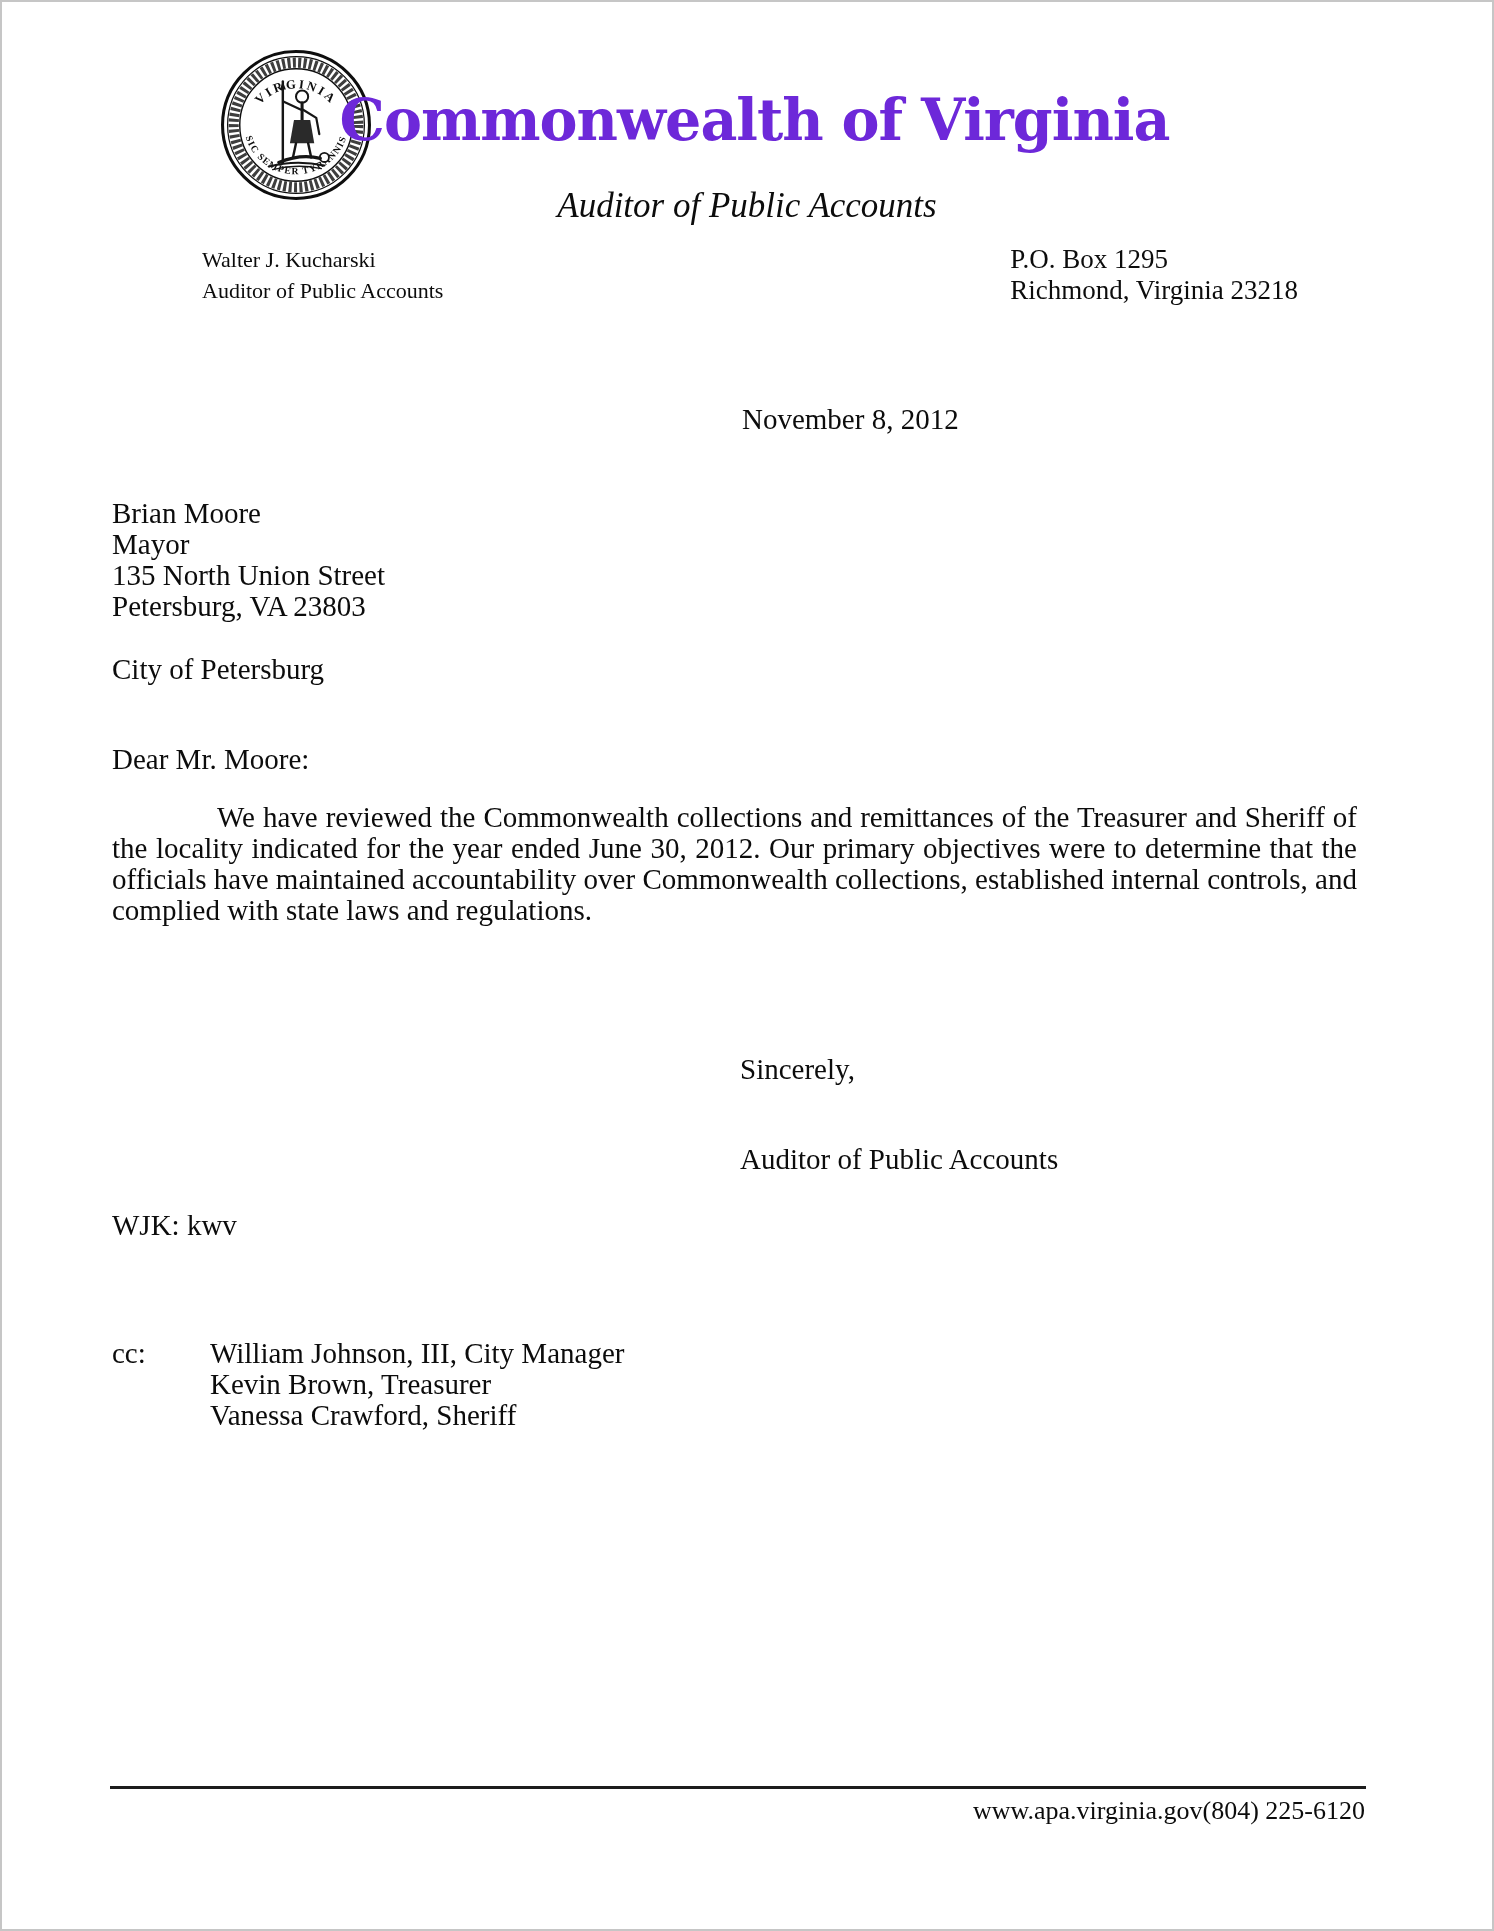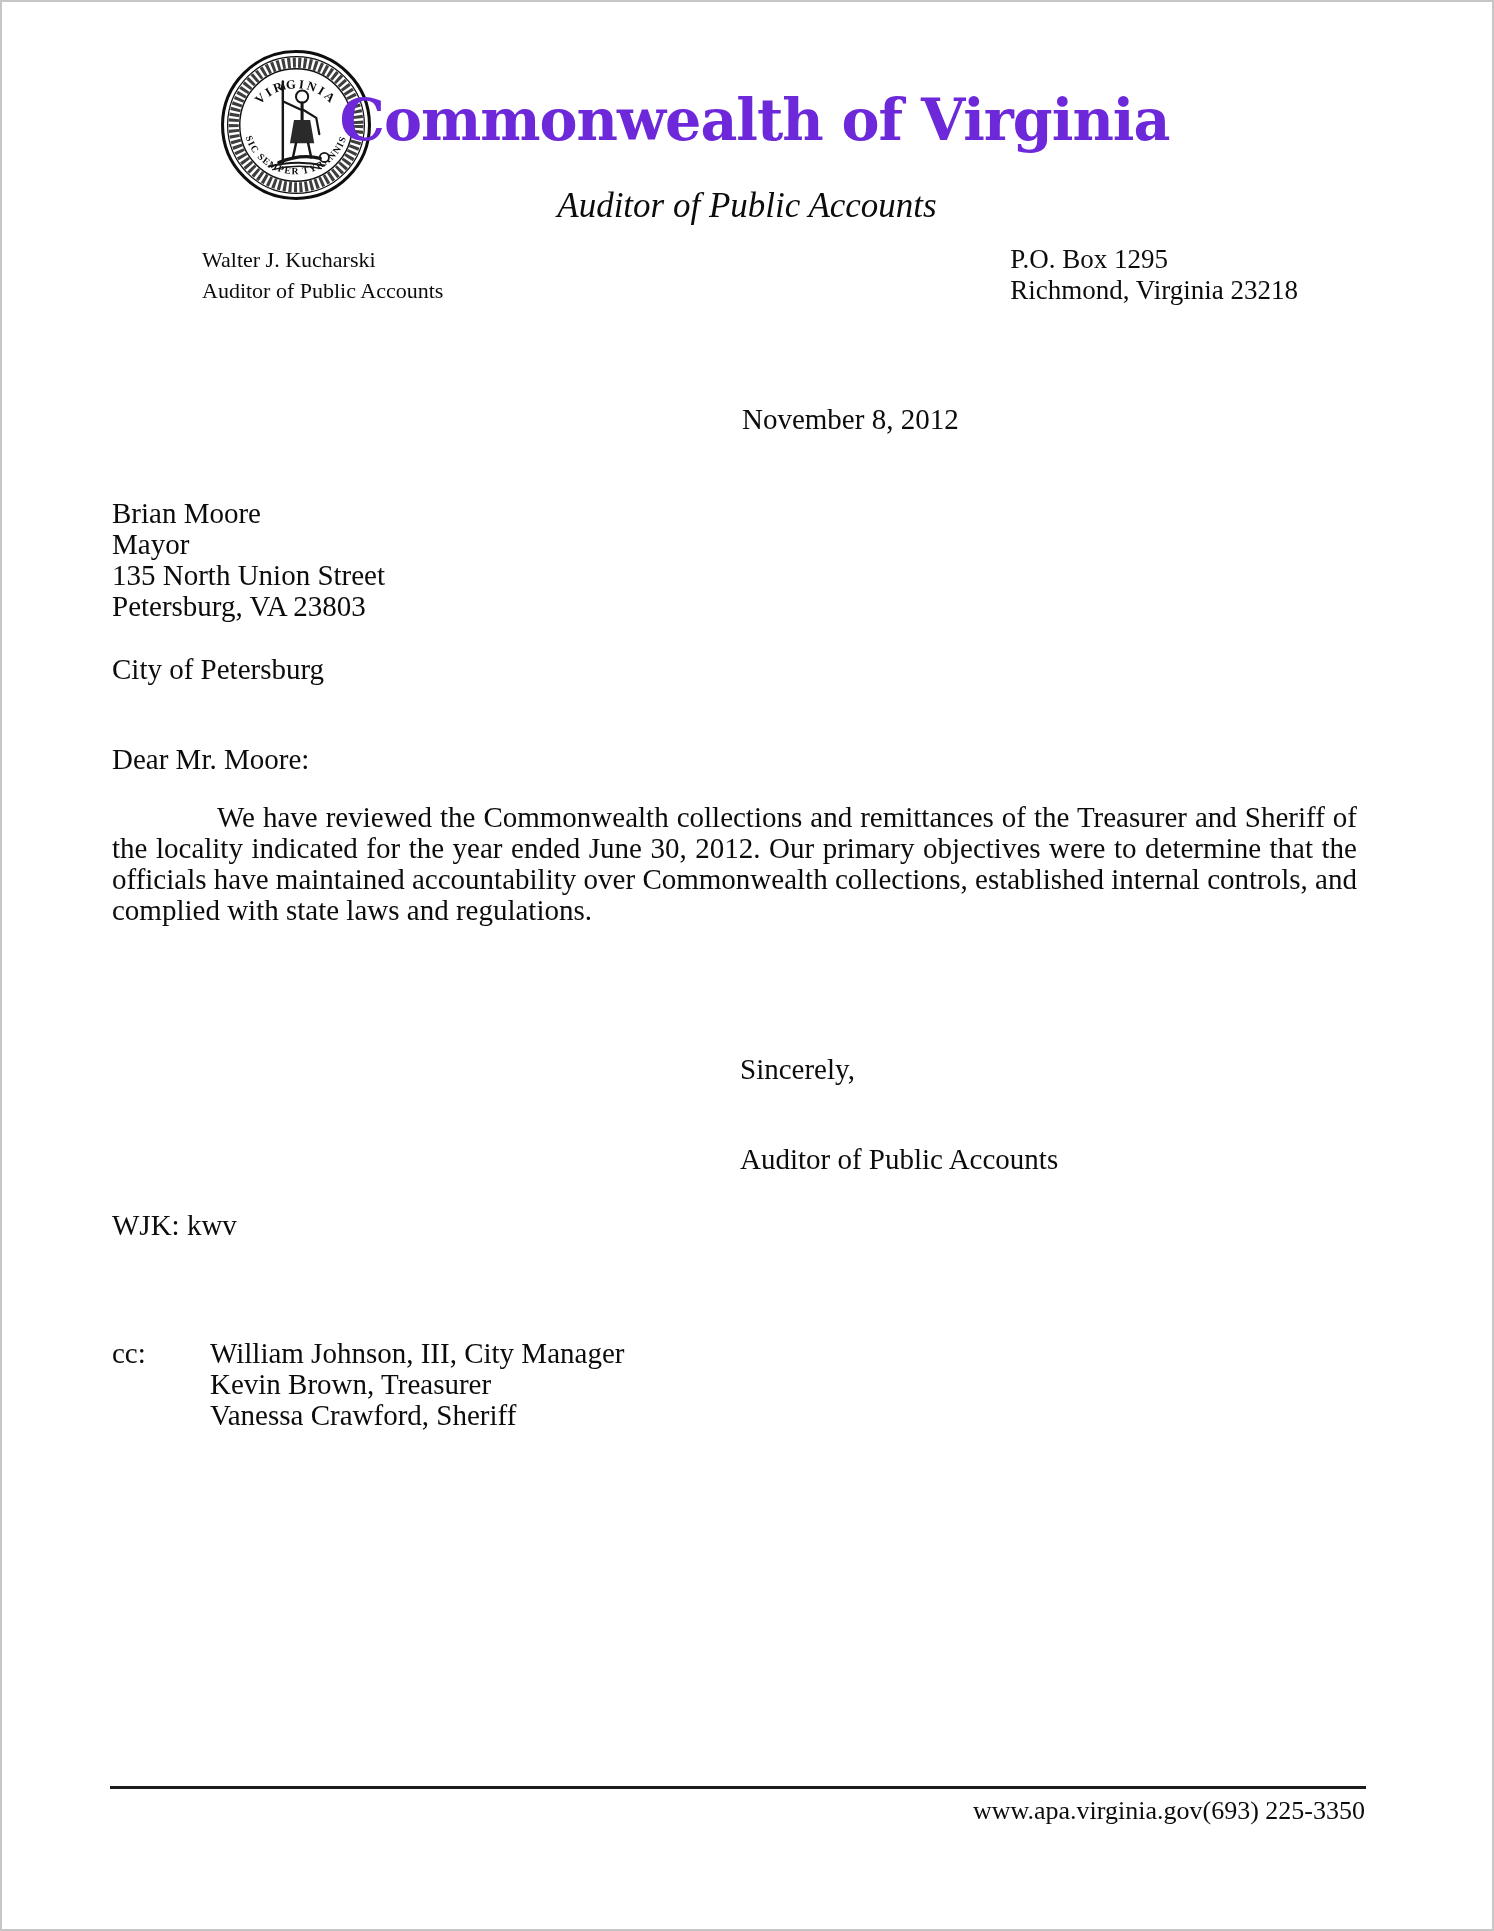--- a/index.html
+++ b/index.html
@@ -140,16 +140,16 @@
     <div class="cc-names">
       <div>William Johnson, III, City Manager</div>
       <div>Kevin Brown, Treasurer</div>
       <div>Vanessa Crawford, Sheriff</div>
     </div>
   </div>
 
   <div class="abs footer-rule"></div>
   <div class="abs footer-row">
     <span>www.apa.virginia.gov</span>
-    <span>(693) 225-3350</span>
+    <span>(804) 225-6120</span>
   </div>
 
 </div>
 
 </body></html>

